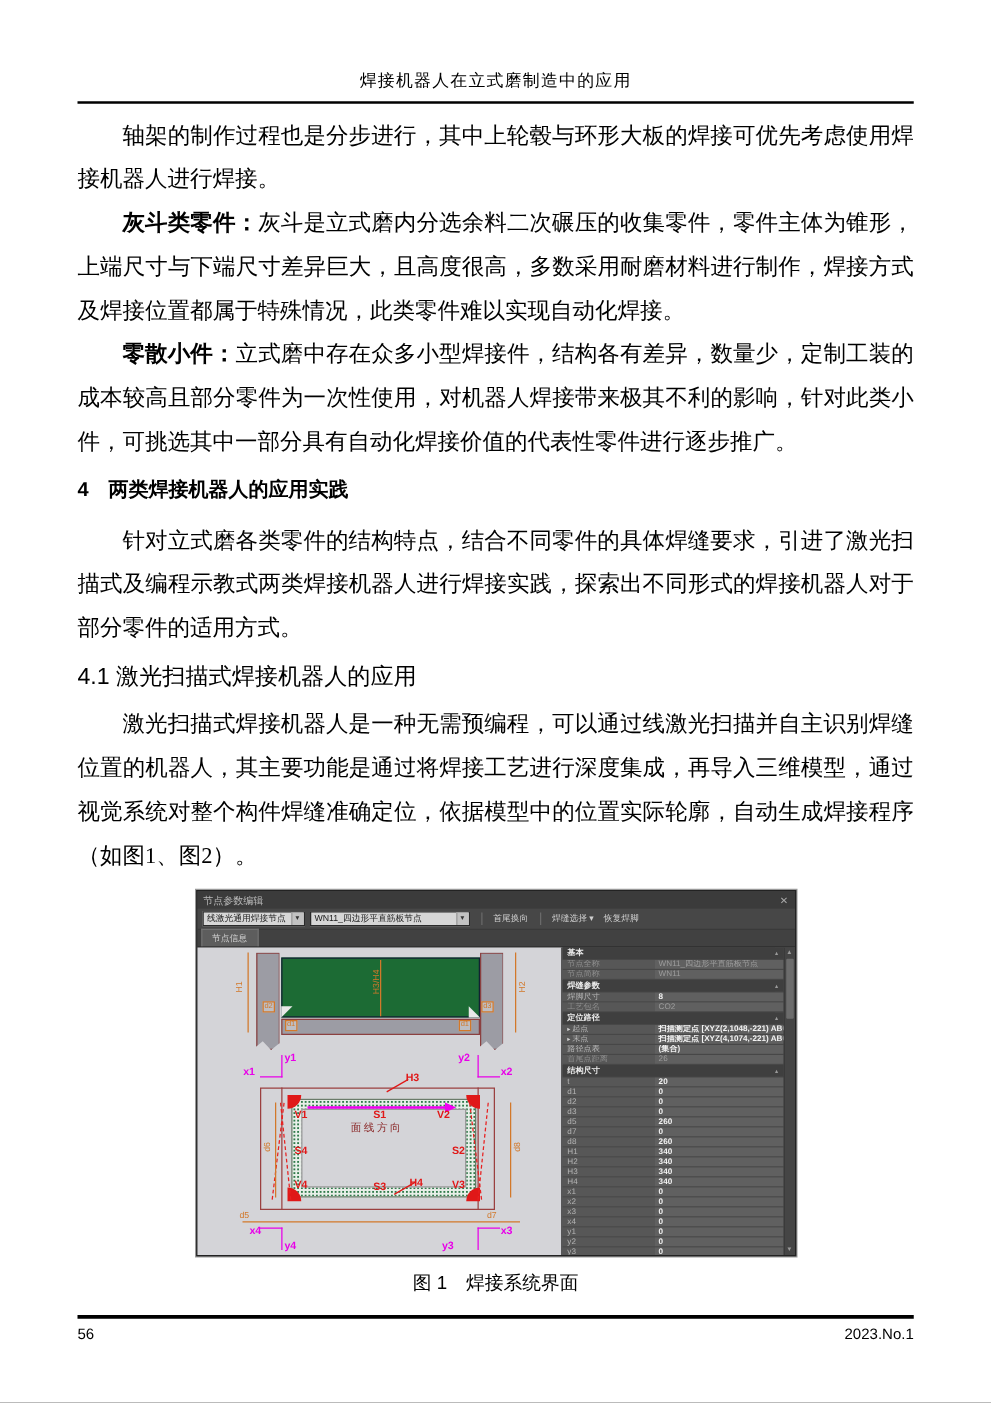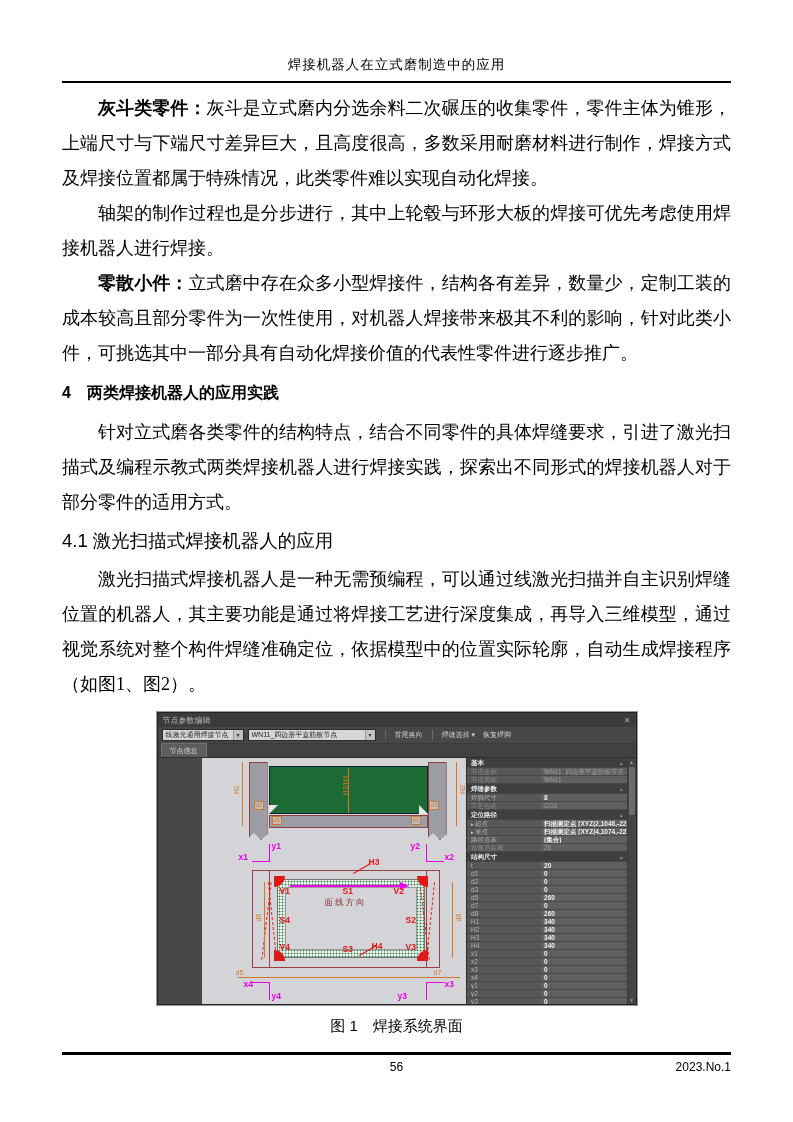--- a/index.html
+++ b/index.html
@@ -30,21 +30,21 @@
   .titlebar .close { color:#aaa; font-size:8px; cursor:default; }
   .toolbar { height:17px; display:flex; align-items:center; padding:0 4px; background:#474747; border-bottom:1px solid #3a3a3a; }
   .sel { height:12px; background:#d6d6d6; border:1px solid #2a2a2a; display:flex; align-items:center; margin-right:4px; }
   .sel .txt { font-size:7px; color:#1a1a1a; padding:0 3px; flex:1; white-space:nowrap; overflow:hidden; }
   .sel .arr { width:10px; height:100%; border-left:1px solid #9a9a9a; background:#c2c2c2; color:#333; font-size:6px; line-height:11px; text-align:center; }
   .sel1 { width:82px; } .sel2 { width:128px; }
   .tsep { width:1px; height:10px; background:#6a6a6a; margin:0 5px; }
   .tbtn { color:#cfcfcf; font-size:7px; padding:0 4px; white-space:nowrap; cursor:default; }
   .tabrow { height:14px; background:#414141; display:flex; align-items:flex-end; padding-left:3px; border-bottom:1px solid #2e2e2e; }
   .tab { background:#5d5d5d; color:#d2d2d2; font-size:7px; padding:2px 8px 1px; border:1px solid #707070; border-bottom:none; }
-  .content { display:flex; height:246px;padding-left:44px; }
+  .content { display:flex; height:246px; }
   
   .canvas { position:relative; width:293px; height:246px; background:#d4d4d8; border-right:1px solid #2e2e2e; overflow:hidden; }
   .col { position:absolute; width:19px; height:78px; top:4px; background:#9c9ca4; border:1px solid #8b4040;
          clip-path:polygon(0 0,100% 0,100% 93%,65% 100%,30% 91%,0 97%); }
   .colL { left:47px; } .colR { left:226px; }
   .greenpanel { position:absolute; left:67px; top:8px; width:159px; height:48px; background:#1c6b34; border:1px solid #123; }
   .notch { position:absolute; width:0; height:0; border-style:solid; }
   .notchL { left:67px; top:47px; border-width:9px 0 0 9px; border-color:transparent transparent transparent #d4d4d8; transform:rotate(180deg); border-width:0 0 9px 9px; border-color:transparent transparent #e8e8e8 transparent; }
   .notchR { left:217px; top:47px; border-width:0 9px 9px 0; border-color:transparent transparent #e8e8e8 transparent; }
   .flange { position:absolute; left:67px; top:57px; width:159px; height:13px; background:#9c9ca4; border:1px solid #8b4040; }
@@ -108,34 +108,34 @@
   .scroll .thumb { position:absolute; left:1px; top:9px; width:6px; height:48px; background:#6c6c6c; border-radius:1px; }
   
   .statusbar { height:24px; background:#3d3d3d; display:flex; align-items:center; padding:0 8px; border-top:1px solid #2e2e2e; }
   .hint { color:#b5b5b5; font-size:7px; flex:1; }
   .dlgbtn { width:56px; height:15px; background:#5a5a5a; border:1px solid #8d8d8d; color:#ddd; font-size:7.5px; line-height:13px; text-align:center; margin-left:9px; cursor:default; }
   
   .caption { text-align:center; font-family:"Liberation Sans",sans-serif; font-size:15px; margin-top:12px; }
   .pfooter { position:absolute; left:62px; right:62px; top:1052px; }
   .footer-rule { border-top:3px solid #000; }
   .footer-row { position:relative; margin-top:5px; font-family:"Liberation Sans",sans-serif; font-size:12px; }
-  .pageno { text-align:center; }
+  .pageno { }
   .issue { position:absolute; right:0; top:0; }
 </style>
 </head>
 <body>
 
 <div class="page">
 
   <div class="hdr-title">焊接机器人在立式磨制造中的应用</div>
   <div class="hdr-rule"></div>
 
   <div class="bodytext">
+    <p class="para">轴架的制作过程也是分步进行，其中上轮毂与环形大板的焊接可优先考虑使用焊接机器人进行焊接。</p>
     <p class="para"><span class="lead">灰斗类零件：</span><span>灰斗是立式磨内分选余料二次碾压的收集零件，零件主体为锥形，上端尺寸与下端尺寸差异巨大，且高度很高，多数采用耐磨材料进行制作，焊接方式及焊接位置都属于特殊情况，此类零件难以实现自动化焊接。</span></p>
-    <p class="para">轴架的制作过程也是分步进行，其中上轮毂与环形大板的焊接可优先考虑使用焊接机器人进行焊接。</p>
     <p class="para"><span class="lead">零散小件：</span><span>立式磨中存在众多小型焊接件，结构各有差异，数量少，定制工装的成本较高且部分零件为一次性使用，对机器人焊接带来极其不利的影响，针对此类小件，可挑选其中一部分具有自动化焊接价值的代表性零件进行逐步推广。</span></p>
     <h2 class="sec">4　两类焊接机器人的应用实践</h2>
     <p class="para">针对立式磨各类零件的结构特点，结合不同零件的具体焊缝要求，引进了激光扫描式及编程示教式两类焊接机器人进行焊接实践，探索出不同形式的焊接机器人对于部分零件的适用方式。</p>
     <h3 class="subsec">4.1 激光扫描式焊接机器人的应用</h3>
     <p class="para">激光扫描式焊接机器人是一种无需预编程，可以通过线激光扫描并自主识别焊缝位置的机器人，其主要功能是通过将焊接工艺进行深度集成，再导入三维模型，通过视觉系统对整个构件焊缝准确定位，依据模型中的位置实际轮廓，自动生成焊接程序（如图1、图2）。</p>
   </div>
 
   <div class="fig">
     <div class="dialog">
 

